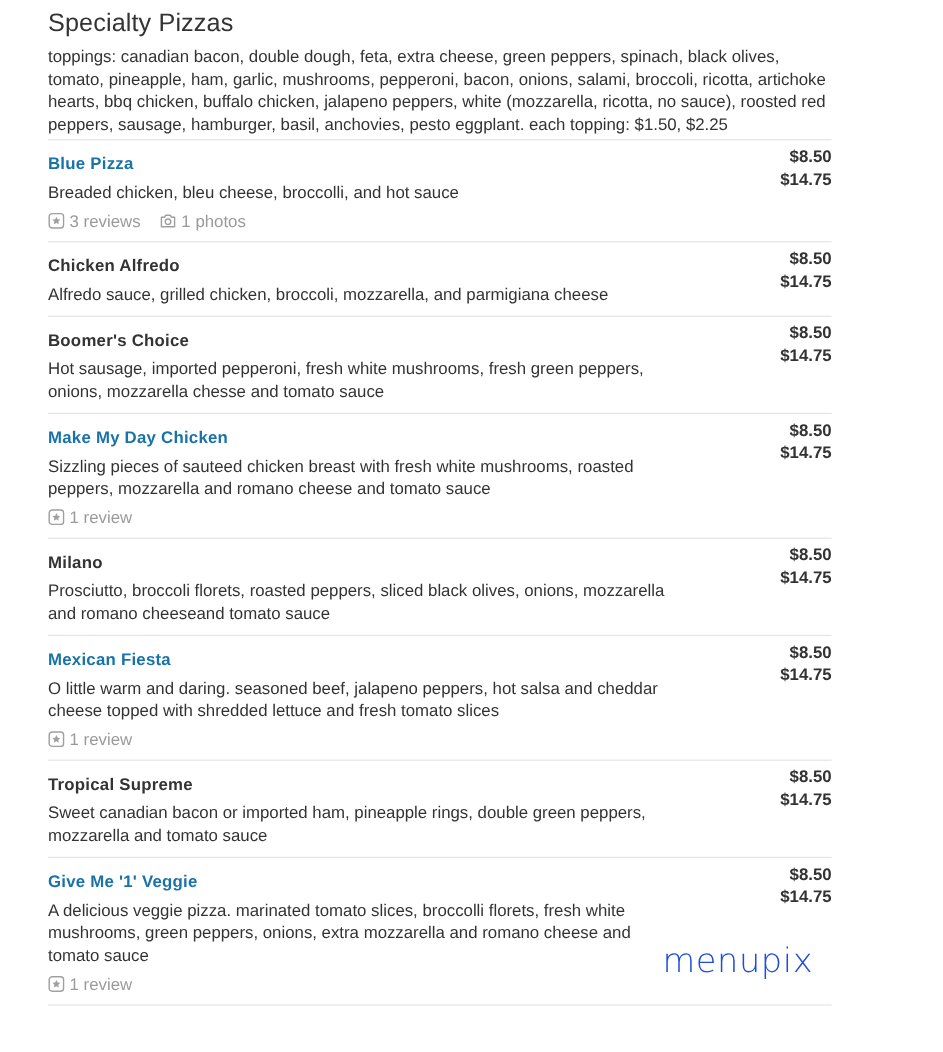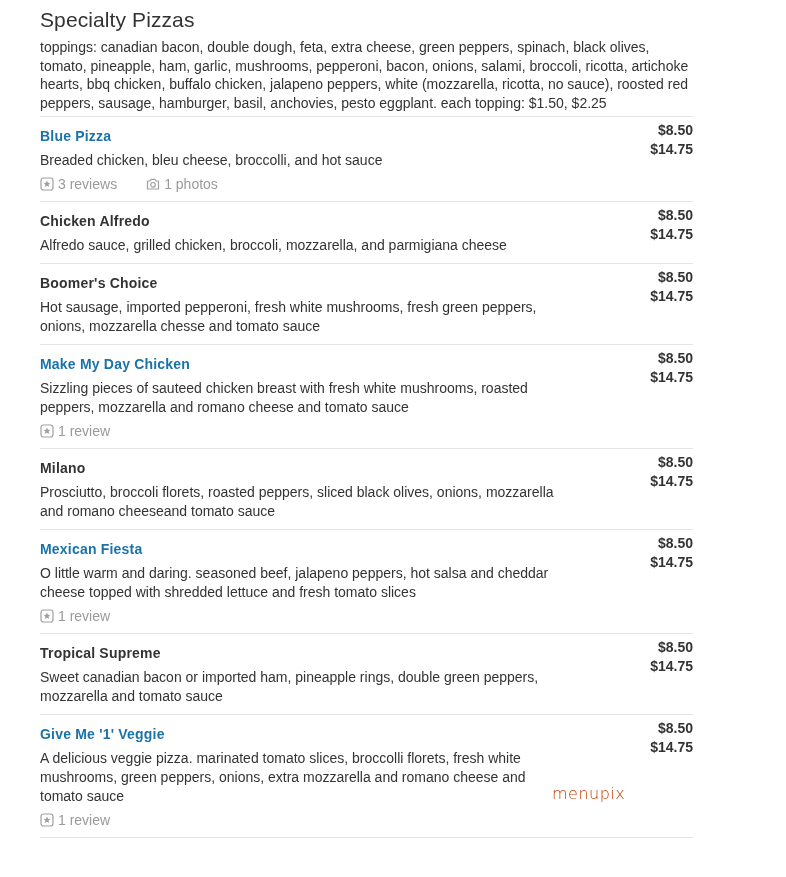--- a/index.html
+++ b/index.html
@@ -27,32 +27,32 @@
   .item-name {
     font-size: 14px; font-weight: bold; line-height: 17px;
     margin: 0; color: #333333; letter-spacing: 0.2px;
   }
   .item-name.linked { color: #1a73a8; cursor: pointer; }
   .item-desc {
     font-size: 14px; line-height: 19px; color: #333333;
     margin: 6px 0 0 0; width: 520px;
   }
   .item-meta {
-    display: flex; align-items: center; gap: 29px;
+    display: flex; align-items: center; gap: 16px;
     margin-top: 5px; font-size: 14px; color: #9a9a9a; line-height: 18px;
   }
   .meta-link { display: flex; align-items: center; gap: 4px; cursor: pointer; }
   .icon { display: inline-block; width: 14px; height: 14px; }
   .prices {
     position: absolute; right: 0; top: 4px; text-align: right;
     font-size: 14px; font-weight: bold; line-height: 19px; color: #333333;
   }
   .watermark {
     position: absolute; left: 552px; top: 784px;
-    font-size: 16px; color: #c2410c; letter-spacing: 0.5px;
+    font-size: 28px; color: #1d4ed8; letter-spacing: 0.5px;
     font-family: "DejaVu Sans", sans-serif; font-weight: 300;
     pointer-events: none;
   }
 </style>
 </head>
 <body>
 
 <div class="section">
   <h2 class="section-title">Specialty Pizzas</h2>
   <p class="section-desc">toppings: canadian bacon, double dough, feta, extra cheese, green peppers, spinach, black olives, tomato, pineapple, ham, garlic, mushrooms, pepperoni, bacon, onions, salami, broccoli, ricotta, artichoke hearts, bbq chicken, buffalo chicken, jalapeno peppers, white (mozzarella, ricotta, no sauce), roosted red peppers, sausage, hamburger, basil, anchovies, pesto eggplant. each topping: $1.50, $2.25</p>

